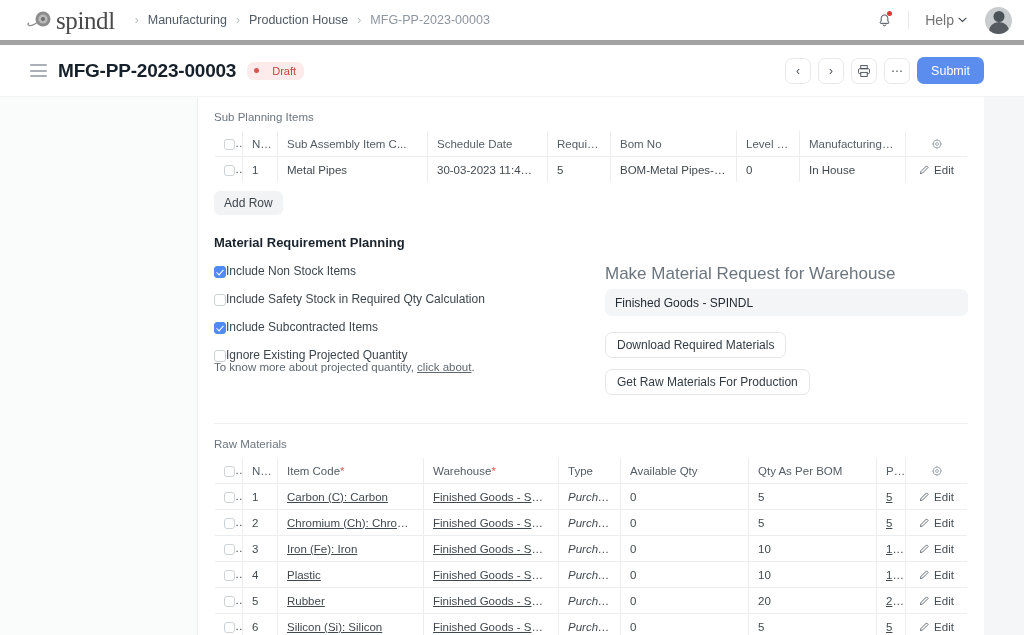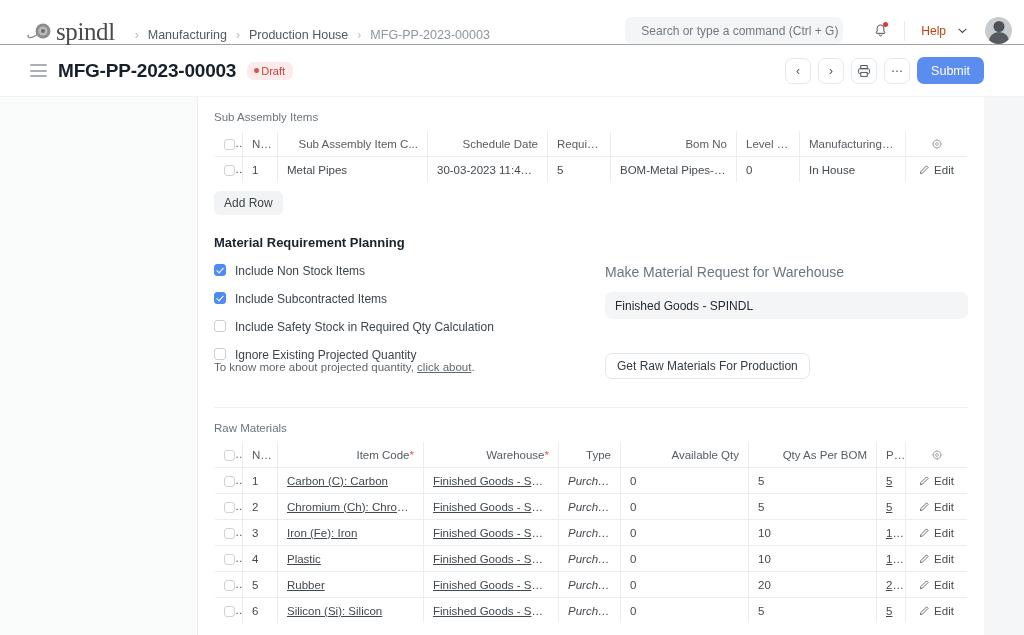--- a/index.html
+++ b/index.html
@@ -11,23 +11,23 @@
     font-family: "Liberation Sans", sans-serif;
     color: #1f272e;
     -webkit-font-smoothing: antialiased;
   }
 
   
   .navbar {
     position: relative;
     height: 45px;
     background: #ffffff;
-    border-bottom: 1px solid #a3a3a3;
+    border-bottom: 5px solid #a3a3a3;
     display: flex;
-    align-items: flex-end;
+    align-items: center;
     padding: 0 12px 0 26px;
   }
   .brand { display: flex; align-items: center; gap: 4px; flex-shrink: 0; }
   .brand-mark { width: 28px; height: 22px; display: block; }
   .brand-text {
     font-family: "Liberation Serif", serif;
     font-size: 25px;
     line-height: 1;
     color: #4a4a4a;
     letter-spacing: -0.4px;
@@ -81,22 +81,22 @@
     position: absolute;
     top: 4px; right: 5px;
     width: 5px; height: 5px;
     border-radius: 50%;
     background: #e03636;
   }
   .nav-div {
     width: 1px; height: 20px; background: #e9ecef; margin: 0 11px;
   }
   .help-btn {
-    display: flex; align-items: center; gap: 12px;
-    font-size: 12px; color: #c2410c;
+    display: flex; align-items: center; gap: 4px;
+    font-size: 14px; color: #737373;
     padding: 3px 5px; border-radius: 5px;
   }
   .avatar {
     width: 27px; height: 27px;
     border-radius: 50%;
     margin-left: 13px;
     overflow: hidden;
     background: #c9ccce;
     position: relative;
     flex-shrink: 0;
@@ -143,21 +143,21 @@
     letter-spacing: -0.2px;
     white-space: nowrap;
   }
   .status-pill {
     margin-left: 11px;
     background: #fdeaea;
     color: #c4453f;
     font-size: 11px;
     border-radius: 7px;
     padding: 3px 8px 3px 7px;
-    display: flex; align-items: center; gap: 2px;
+    display: flex; align-items: center; gap: 13px;
     white-space: nowrap;
   }
   .status-pill .dot { width: 5px; height: 5px; border-radius: 50%; background: #d9534f; }
   .head-actions { margin-left: auto; display: flex; align-items: center; gap: 7px; }
   .icon-btn {
     width: 26px; height: 26px;
     border: 1px solid #e6e9ec;
     background: #fff;
     border-radius: 7px;
     display: flex; align-items: center; justify-content: center;
@@ -243,21 +243,20 @@
     font-weight: normal;
     color: #41494f;
     overflow: hidden;
     white-space: nowrap;
     text-overflow: ellipsis;
     vertical-align: middle;
   }
   table.grid th {
     color: #545c63;
     background: #fff;
-    text-align: right;
   }
   table.grid tr:last-child td { border-bottom: none; }
   table.grid th:last-child, table.grid td:last-child { border-right: none; }
   td.num, th.num { text-align: right; }
   td.bold { font-weight: bold; color: #202830; text-decoration: underline; }
   td.muted { color: #5c646b; font-style: italic; }
   th.c-check, td.c-check { width: 28px; padding: 0; text-align: center; }
   th.c-no, td.c-no { width: 35px; text-align: center; color: #5d656c; }
   th.c-gear, td.c-gear { width: 62px; text-align: center; padding: 0; }
 
@@ -284,21 +283,21 @@
     color: #3c454c;
     padding: 5px 10px;
     font-family: inherit;
   }
 
   
   .mrp-cols { display: flex; }
   .mrp-left { width: 50%; padding-right: 12px; }
   .mrp-right { width: 50%; padding-left: 14px; }
   .chk-row {
-    display: flex; align-items: flex-start; gap: 9px;
+    display: flex; align-items: flex-end; 
     margin-bottom: 14px;
   }
   .chk {
     width: 12px; height: 12px;
     border-radius: 3px;
     border: 1px solid #cbd0d5;
     background: #fff;
     flex-shrink: 0;
     position: relative;
   }
@@ -309,21 +308,21 @@
     left: 3.4px; top: 1px;
     width: 3px; height: 6px;
     border: solid #fff;
     border-width: 0 1.6px 1.6px 0;
     transform: rotate(42deg);
   }
   .chk-label { font-size: 12px; color: #3d464d; }
   .hint-text { font-size: 11.5px; color: #5f686f; margin-top: -4px; }
   .hint-text a { color: #5f686f; text-decoration: underline; }
 
-  .field-label { font-size: 14px; color: #6b757e; margin-bottom: 12px; }
+  .field-label { font-size: 17px; color: #6b757e; margin-bottom: 5px; }
   .field-box {
     background: #f4f5f6;
     border-radius: 7px;
     height: 27px;
     display: flex; align-items: center;
     padding: 0 10px;
     font-size: 12px;
     color: #232b33;
     margin-bottom: 16px;
   }
@@ -358,27 +357,20 @@
   <div class="crumbs">
     <span class="crumb-sep">›</span>
     <span class="crumb">Manufacturing</span>
     <span class="crumb-sep">›</span>
     <span class="crumb">Production House</span>
     <span class="crumb-sep">›</span>
     <span class="crumb muted">MFG-PP-2023-00003</span>
   </div>
 
   <div class="nav-right">
-    <div class="search-box">
-      <svg width="13" height="13" viewBox="0 0 16 16">
-        <circle cx="7" cy="7" r="4.8" stroke="#71787e" stroke-width="1.3" fill="none"></circle>
-        <line x1="10.6" y1="10.6" x2="14" y2="14" stroke="#71787e" stroke-width="1.3" stroke-linecap="round"></line>
-      </svg>
-      <span class="ph">Search or type a command (Ctrl + G)</span>
-    </div>
 
     <div class="bell-wrap">
       <svg width="15" height="15" viewBox="0 0 18 18">
         <path d="M9 2.4c-2.4 0-4 1.8-4 4.1v3.1L3.8 11.4c-.3.4 0 1 .5 1h9.4c.5 0 .8-.6.5-1L13 9.6V6.5c0-2.3-1.6-4.1-4-4.1z" stroke="#3e464d" stroke-width="1.15" fill="none" stroke-linejoin="round"></path>
         <path d="M7.3 14.2a1.8 1.8 0 0 0 3.4 0" stroke="#3e464d" stroke-width="1.15" fill="none" stroke-linecap="round"></path>
       </svg>
       <span class="bell-dot"></span>
     </div>
 
     <div class="nav-div"></div>
@@ -425,21 +417,21 @@
   </div>
 </div>
 
 <div class="body-wrap">
   <div class="side-rail"></div>
 
   <div class="content-col">
     <div class="doc-card">
 
       <div class="section">
-        <div class="grid-label">Sub Assembly Items</div>
+        <div class="grid-label">Sub Planning Items</div>
 
         <table class="grid">
           <thead>
             <tr>
               <th class="c-check">
                 <span class="cbox"></span>
               </th>
               <th class="c-no">No.</th>
               <th style="width:150px">Sub Assembly Item C...</th>
               <th style="width:120px">Schedule Date</th>
@@ -493,44 +485,45 @@
 
         <div class="mrp-cols">
           <div class="mrp-left">
 
             <div class="chk-row">
               <span class="chk on"></span>
               <span class="chk-label">Include Non Stock Items</span>
             </div>
 
             <div class="chk-row">
+              <span class="chk"></span>
+              <span class="chk-label">Include Safety Stock in Required Qty Calculation</span>
+            </div>
+
+            <div class="chk-row">
               <span class="chk on"></span>
               <span class="chk-label">Include Subcontracted Items</span>
-            </div>
-
-            <div class="chk-row">
-              <span class="chk"></span>
-              <span class="chk-label">Include Safety Stock in Required Qty Calculation</span>
             </div>
 
             <div class="chk-row" style="margin-bottom:3px">
               <span class="chk"></span>
               <span class="chk-label">Ignore Existing Projected Quantity</span>
             </div>
 
             <div class="hint-text">
               <span>To know more about projected quantity, </span><a href="#">click about</a><span>.</span>
             </div>
           </div>
 
           <div class="mrp-right">
             <div class="field-label">Make Material Request for Warehouse</div>
             <div class="field-box">
               <span>Finished Goods - SPINDL</span>
             </div>
+            <button class="outline-btn">Download Required Materials</button>
             <br>
             <button class="outline-btn">Get Raw Materials For Production</button>
           </div>
         </div>
 
         <div class="hr"></div>
       </div>
 
       <div class="section pad-bottom">
         <div class="grid-label">Raw Materials</div>

